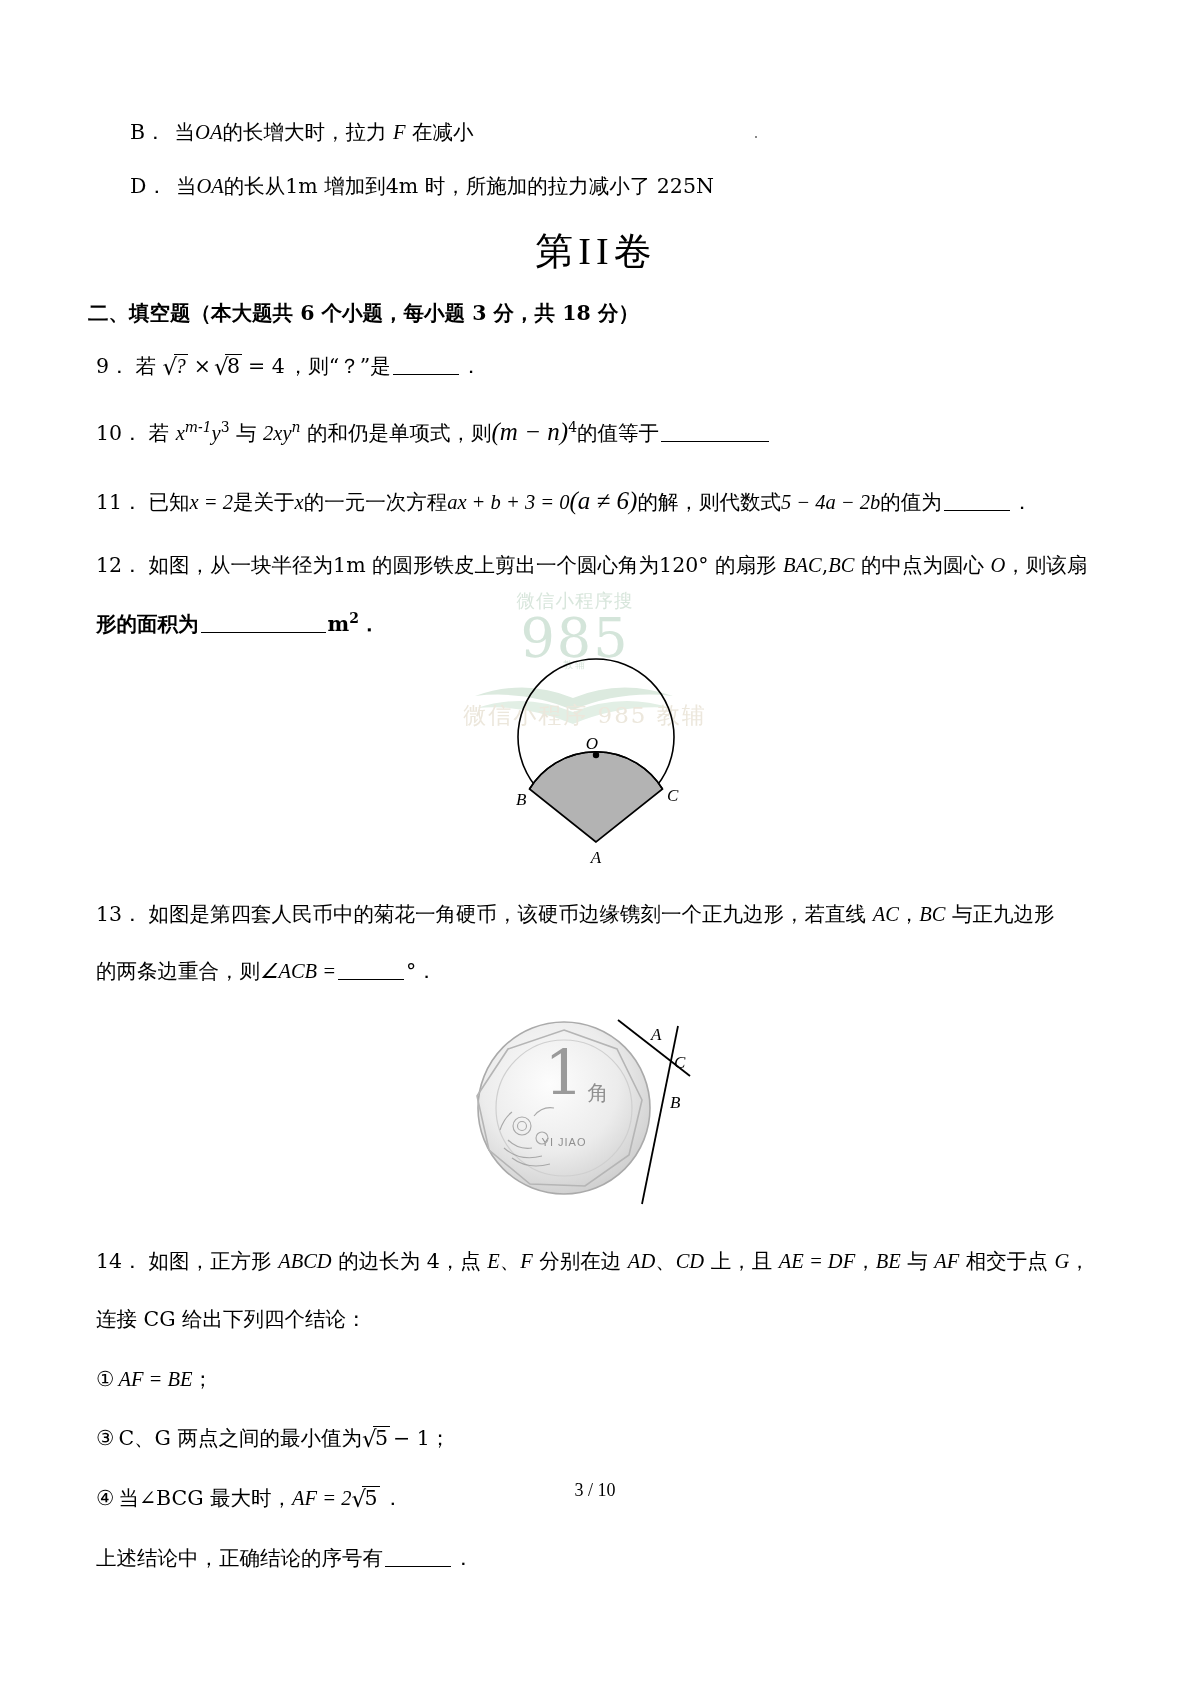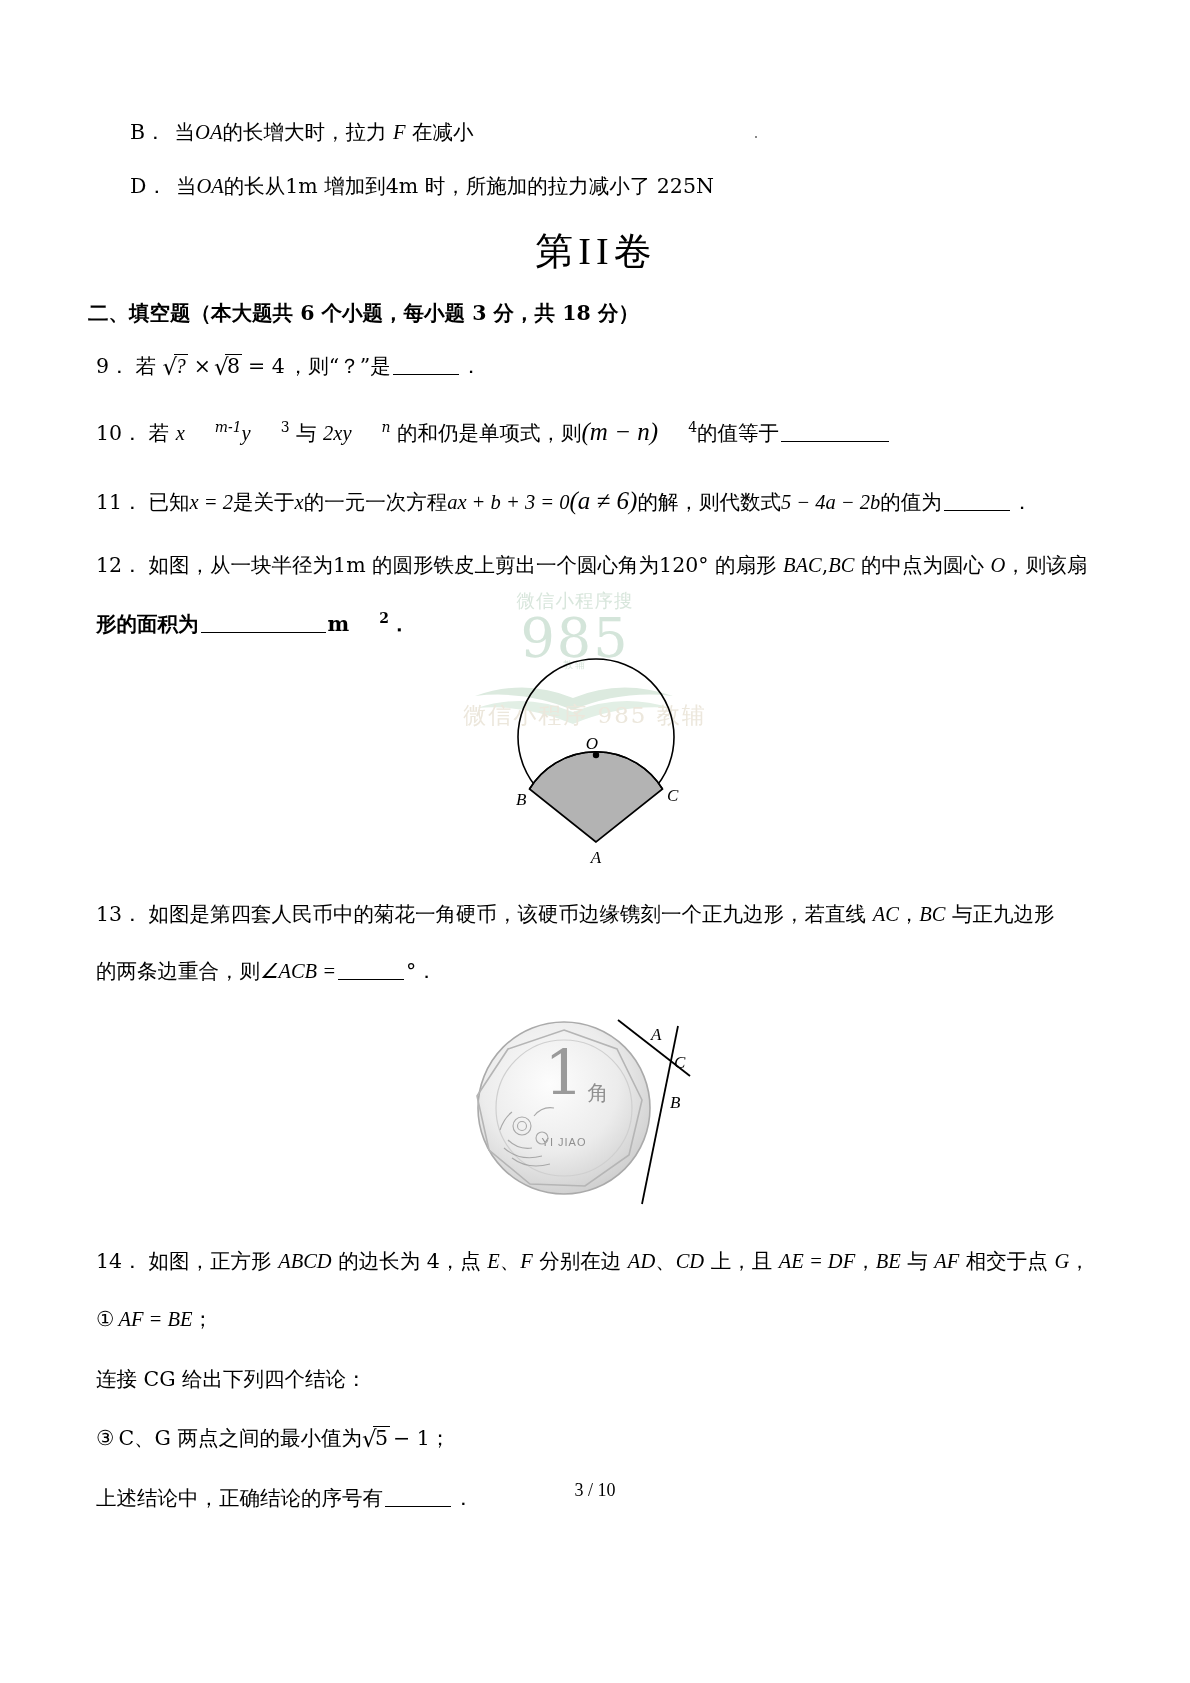--- a/index.html
+++ b/index.html
@@ -72,21 +72,21 @@
     vertical-align: baseline;
     height: 0.95em;
     margin: 0 2px -2px 2px;
   }
   .b-s { width: 66px; }
   .b-m { width: 108px; }
   .b-l { width: 125px; }
 
   
   .mi { font-style: italic; font-family: "Liberation Serif", serif; }
-  sup, sub { font-size: 0.68em; font-style: italic; margin-left: 30px; }
+  sup, sub { font-size: 0.68em; font-style: italic; }
   sup.rm, sub.rm { font-style: normal; }
   .sqrt {
     display: inline-block;
     position: relative;
     padding: 0 3px 0 11px;
     white-space: nowrap;
   }
   .sqrt::before {
     content: "√";
     position: absolute;
@@ -295,29 +295,32 @@
           <text x="224" y="110" font-size="17" font-style="italic" font-family="Liberation Serif, serif">B</text>
         </svg>
       </div>
     </div>
 
     <div class="q han" style="margin-top:18px;">
       <p style="margin-bottom:26px;margin-top:38px;">
         <span class="num">14．</span><span>如图，正方形 </span><span class="mi">ABCD</span><span> 的边长为 4，点 </span><span class="mi">E</span><span>、</span><span class="mi">F</span><span> 分别在边 </span><span class="mi">AD</span><span>、</span><span class="mi">CD</span><span> 上，且 </span><span class="mi">AE = DF</span><span>，</span><span class="mi">BE</span><span> 与 </span><span class="mi">AF</span><span> 相交于点 </span><span class="mi">G</span><span>，</span>
       </p>
       <p style="margin-bottom:28px;">
+        <span>连接 CG 给出下列四个结论：</span>
+      </p>
+
+      <p style="margin-bottom:28px;">
         <span class="circle-num">①</span><span class="mi">AF = BE</span><span>；</span>
-      </p>
-
-      <p style="margin-bottom:28px;">
-        <span>连接 CG 给出下列四个结论：</span>
       </p>
       <p style="margin-bottom:28px;">
         <span class="circle-num">③</span><span>C、G 两点之间的最小值为</span><span class="sqrt"><span>5</span></span><span>− 1；</span>
       </p>
+      <p style="margin-bottom:28px;">
+        <span class="circle-num">④</span><span>当∠BCG 最大时，</span><span class="mi">AF = 2</span><span class="sqrt"><span>5</span></span><span>．</span>
+      </p>
 
       <p style="margin-bottom:0;">
         <span>上述结论中，正确结论的序号有</span><span class="blank b-s"></span><span>．</span>
       </p>
     </div>
 
   </div>
 
   <div class="footer">3 / 10</div>
 

